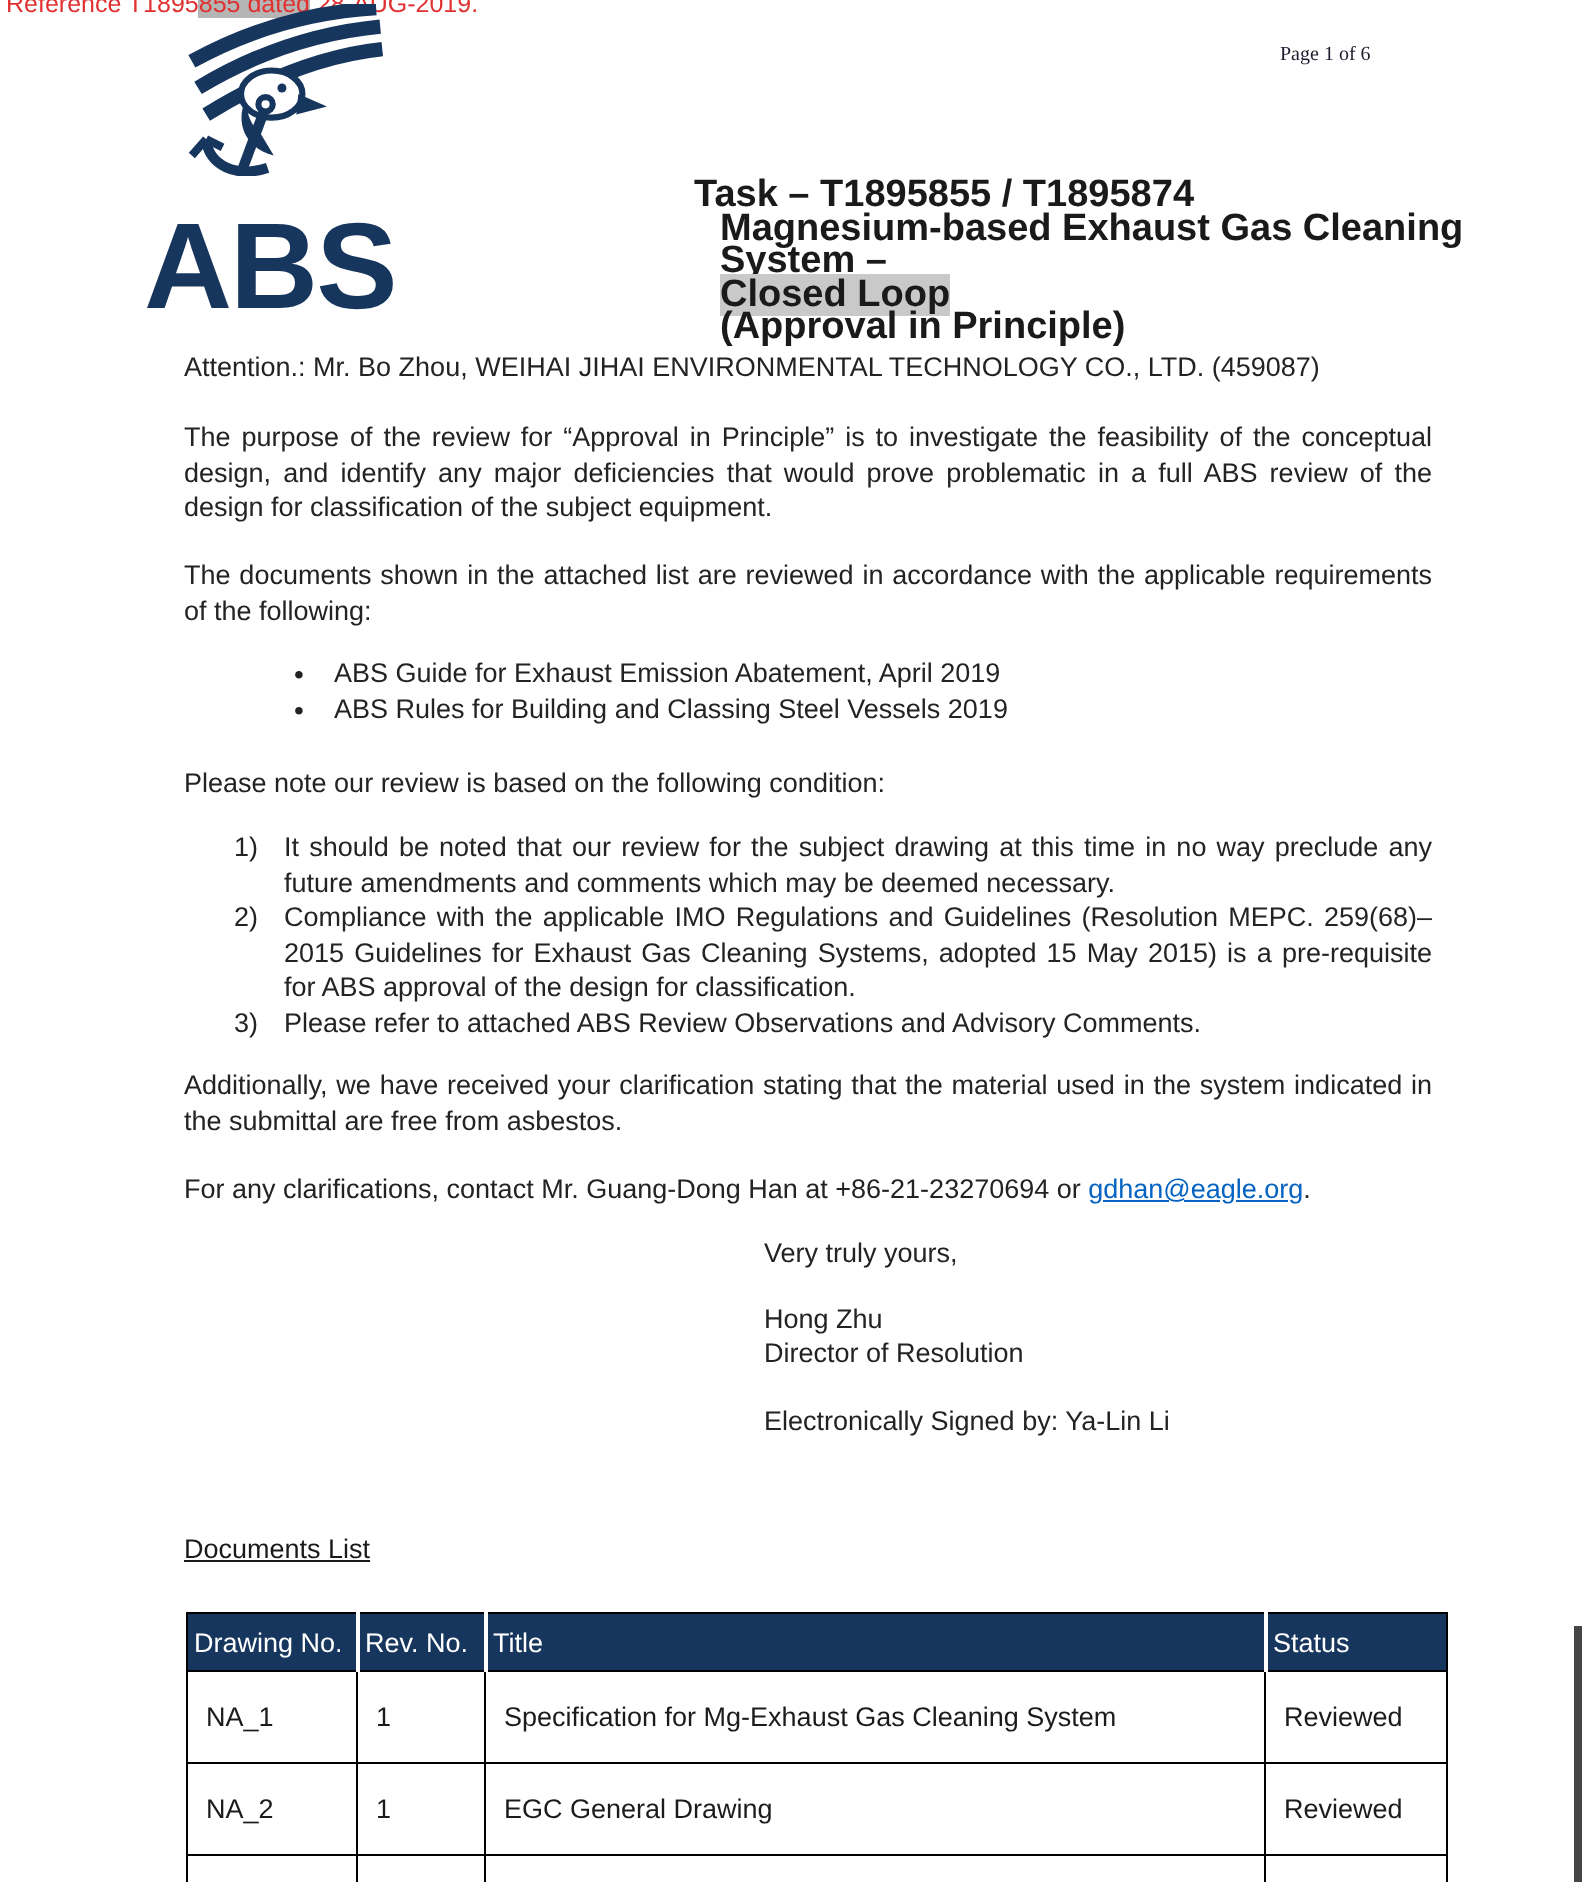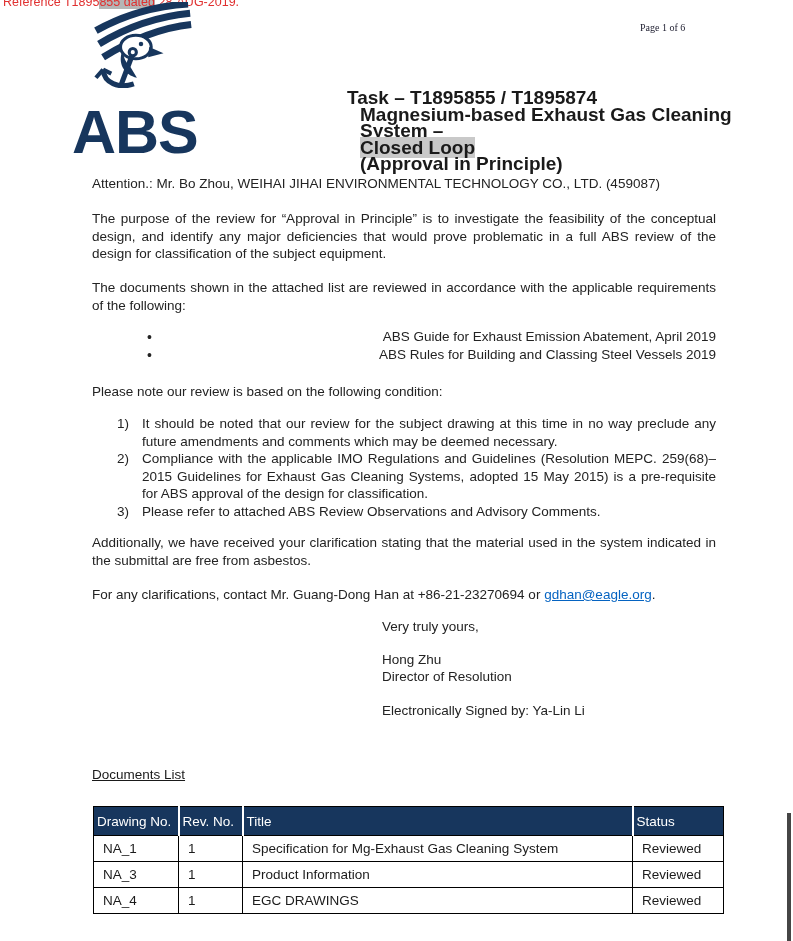--- a/index.html
+++ b/index.html
@@ -26,40 +26,40 @@
   }
   
   .task { position:absolute; left:347px; top:90px; font-weight:bold;
           font-size:19px; line-height:16.5px; color:#1a1a1a; }
   .task .indent { margin-left:13px; }
   .task .hl { background:#c9c9c9; }
   
   .blk { position:absolute; left:92px; width:624px; font-size:13.5px;
          line-height:17.5px; color:#232323; }
   .just { text-align:justify; }
-  .bullets { list-style:none;text-align:right; }
+  .bullets { list-style:none; }
   .bullets li { position:relative; padding-left:75px; line-height:18px; }
   .bullets li::before { content:"\2022"; position:absolute; left:55px; font-size:14px; }
   .conds { list-style:none; }
   .conds li { position:relative; padding-left:50px; text-align:justify; }
   .conds li .num { position:absolute; left:25px; }
   .sig { position:absolute; left:382px; font-size:13.5px; color:#232323; white-space:nowrap; }
   .email { color:#0563c1; text-decoration:underline; cursor:pointer; }
   
   .doc-heading { position:absolute; left:92px; top:767px; font-size:13.5px;
                  color:#1a1a1a; text-decoration:underline; }
   table.docs { position:absolute; left:93px; top:806px; width:630px;
                border-collapse:collapse; table-layout:fixed; font-size:13.5px; }
   table.docs th {
     background:#17365d; color:#ffffff; font-weight:normal; text-align:left;
     height:29px; padding:0 0 0 3px; border:1px solid #000; font-size:13.5px;
   }
   table.docs th + th { border-left:2px solid #ffffff; }
   table.docs td {
-    height:26px; padding:0 0 0 9px; border:1px solid #000; color:#1b1b1b;
+    height:46px; padding:0 0 0 9px; border:1px solid #000; color:#1b1b1b;
     background:#ffffff; white-space:nowrap; overflow:hidden;
   }
   .right-strip { position:absolute; left:787px; top:813px; width:4px; height:128px;
                  background:#454545; }
 </style>
 </head>
 <body>
 
 <div class="page">
 
@@ -152,20 +152,26 @@
       </tr>
     </thead>
     <tbody>
       <tr>
         <td>NA_1</td>
         <td>1</td>
         <td>Specification for Mg-Exhaust Gas Cleaning System</td>
         <td>Reviewed</td>
       </tr>
       <tr>
+        <td>NA_2</td>
+        <td>1</td>
+        <td>EGC General Drawing</td>
+        <td>Reviewed</td>
+      </tr>
+      <tr>
         <td>NA_3</td>
         <td>1</td>
         <td>Product Information</td>
         <td>Reviewed</td>
       </tr>
       <tr>
         <td>NA_4</td>
         <td>1</td>
         <td>EGC DRAWINGS</td>
         <td>Reviewed</td>

